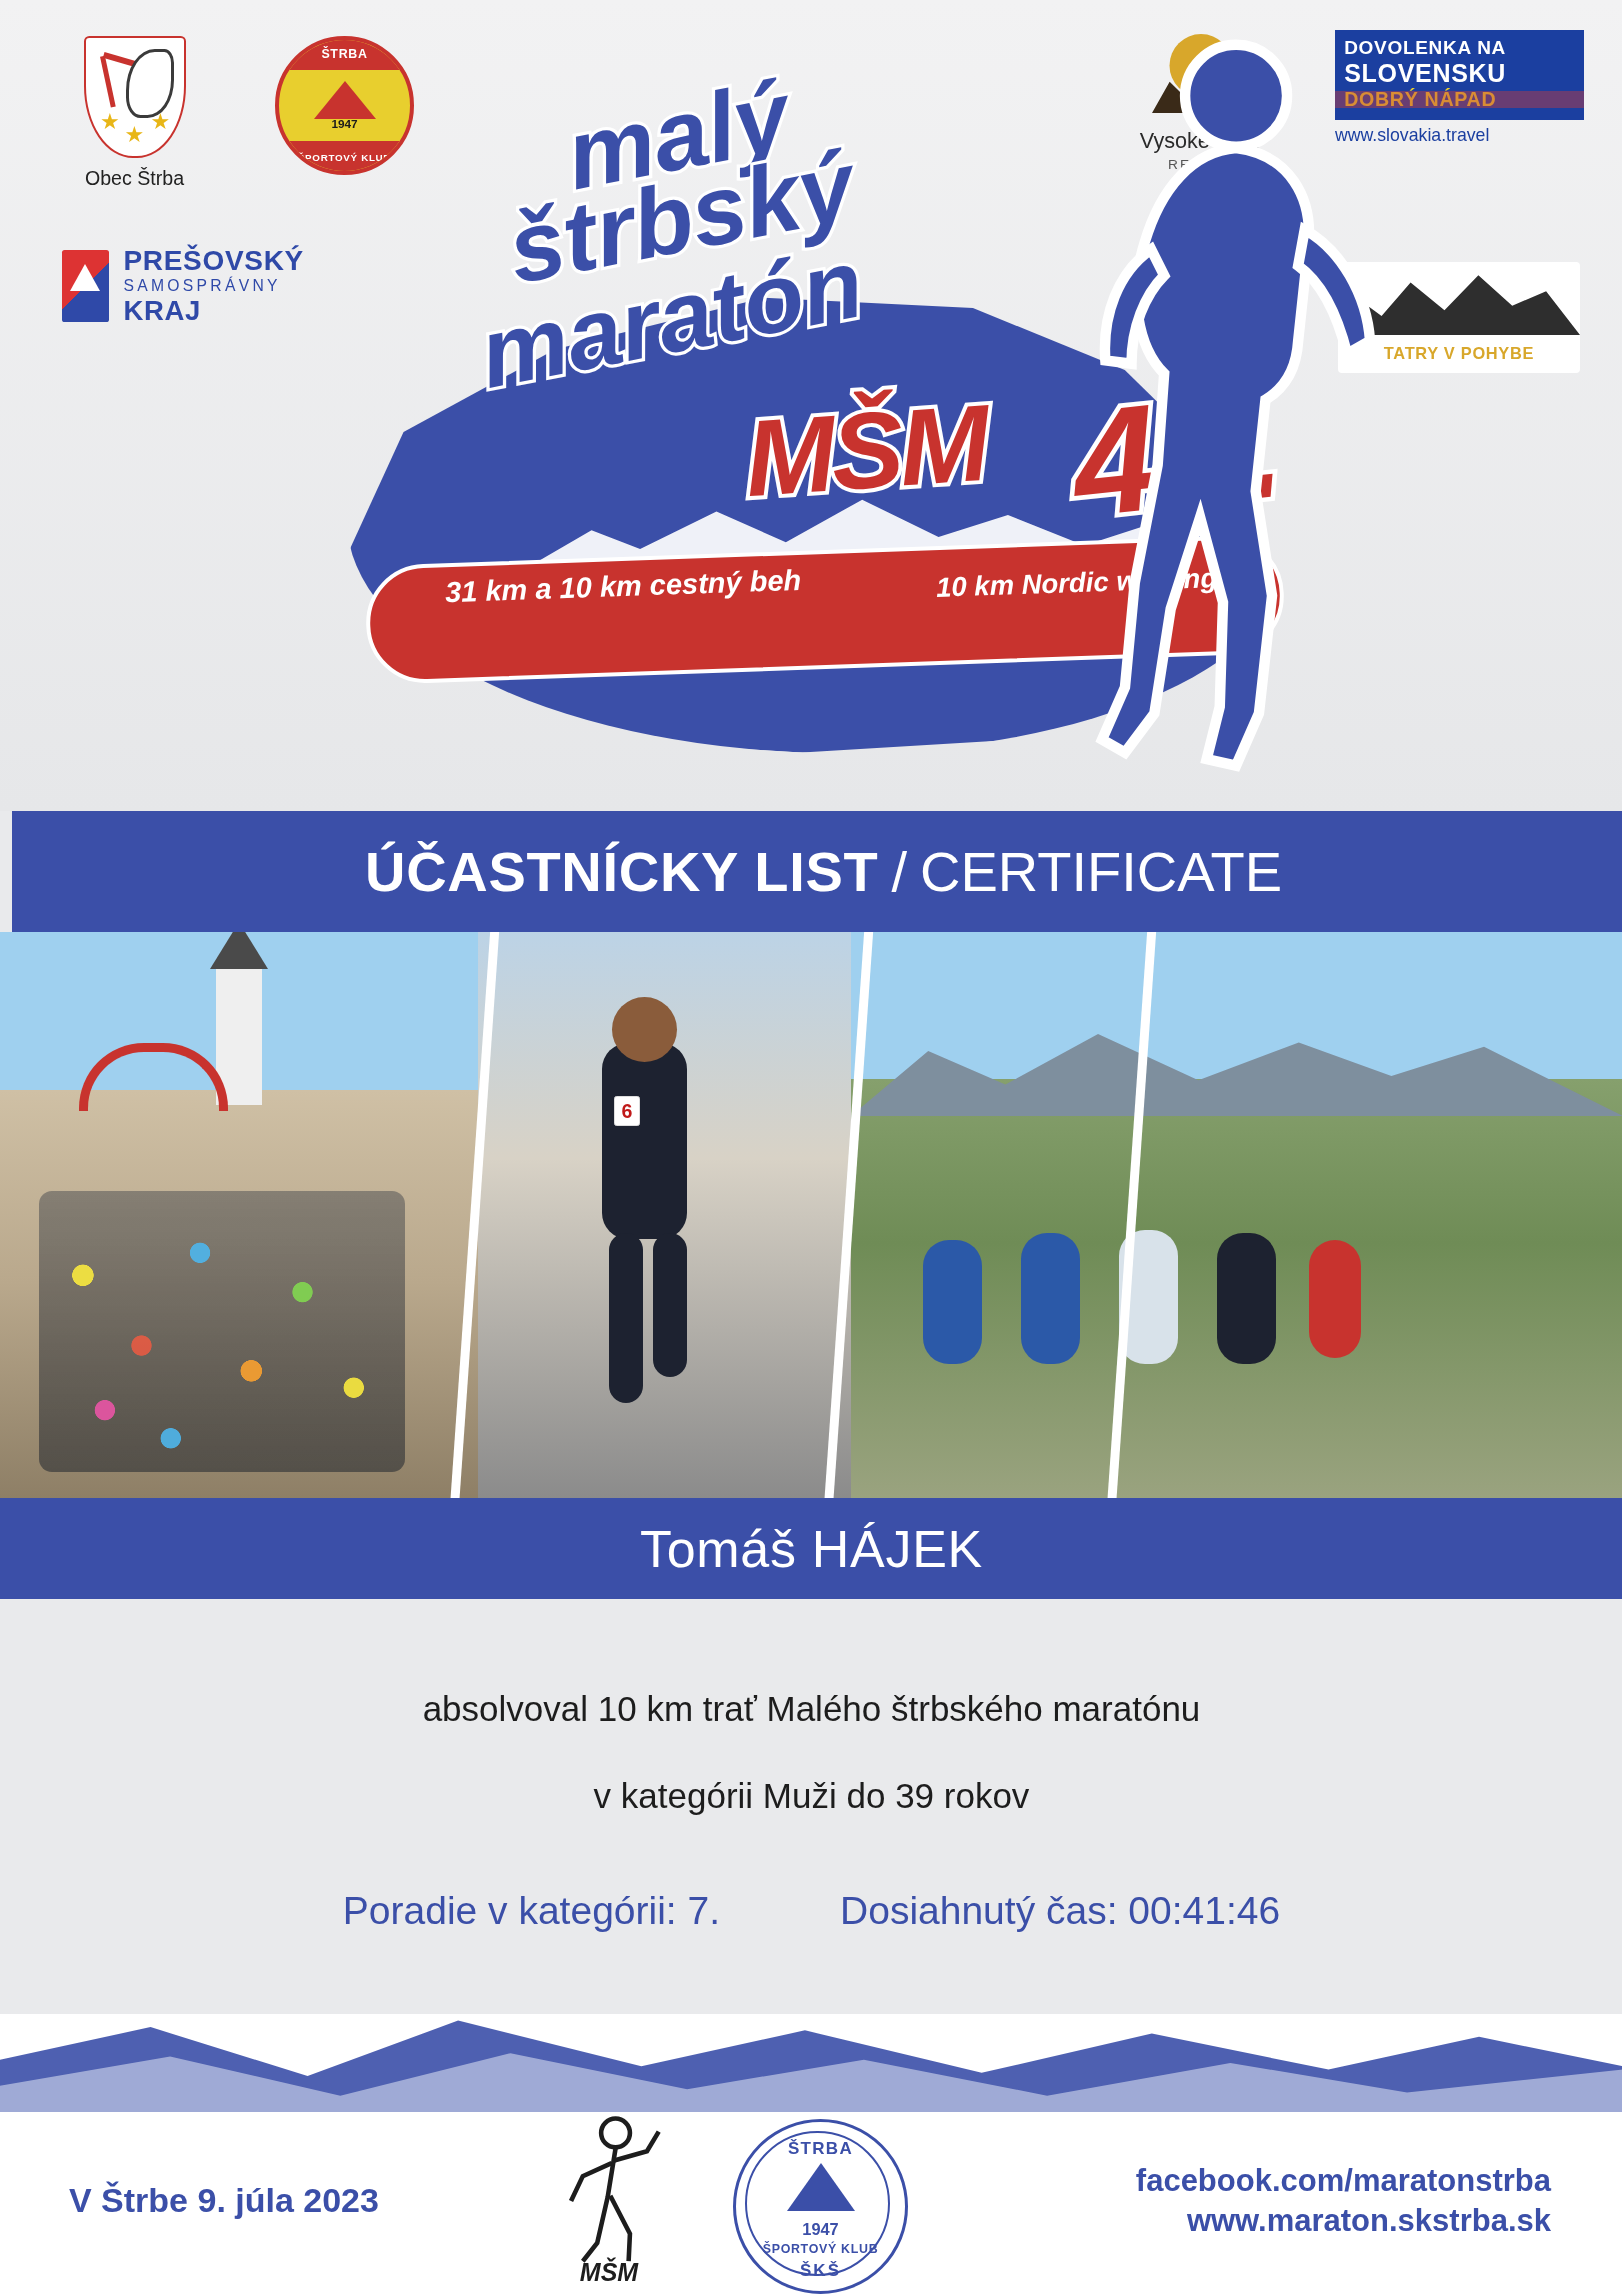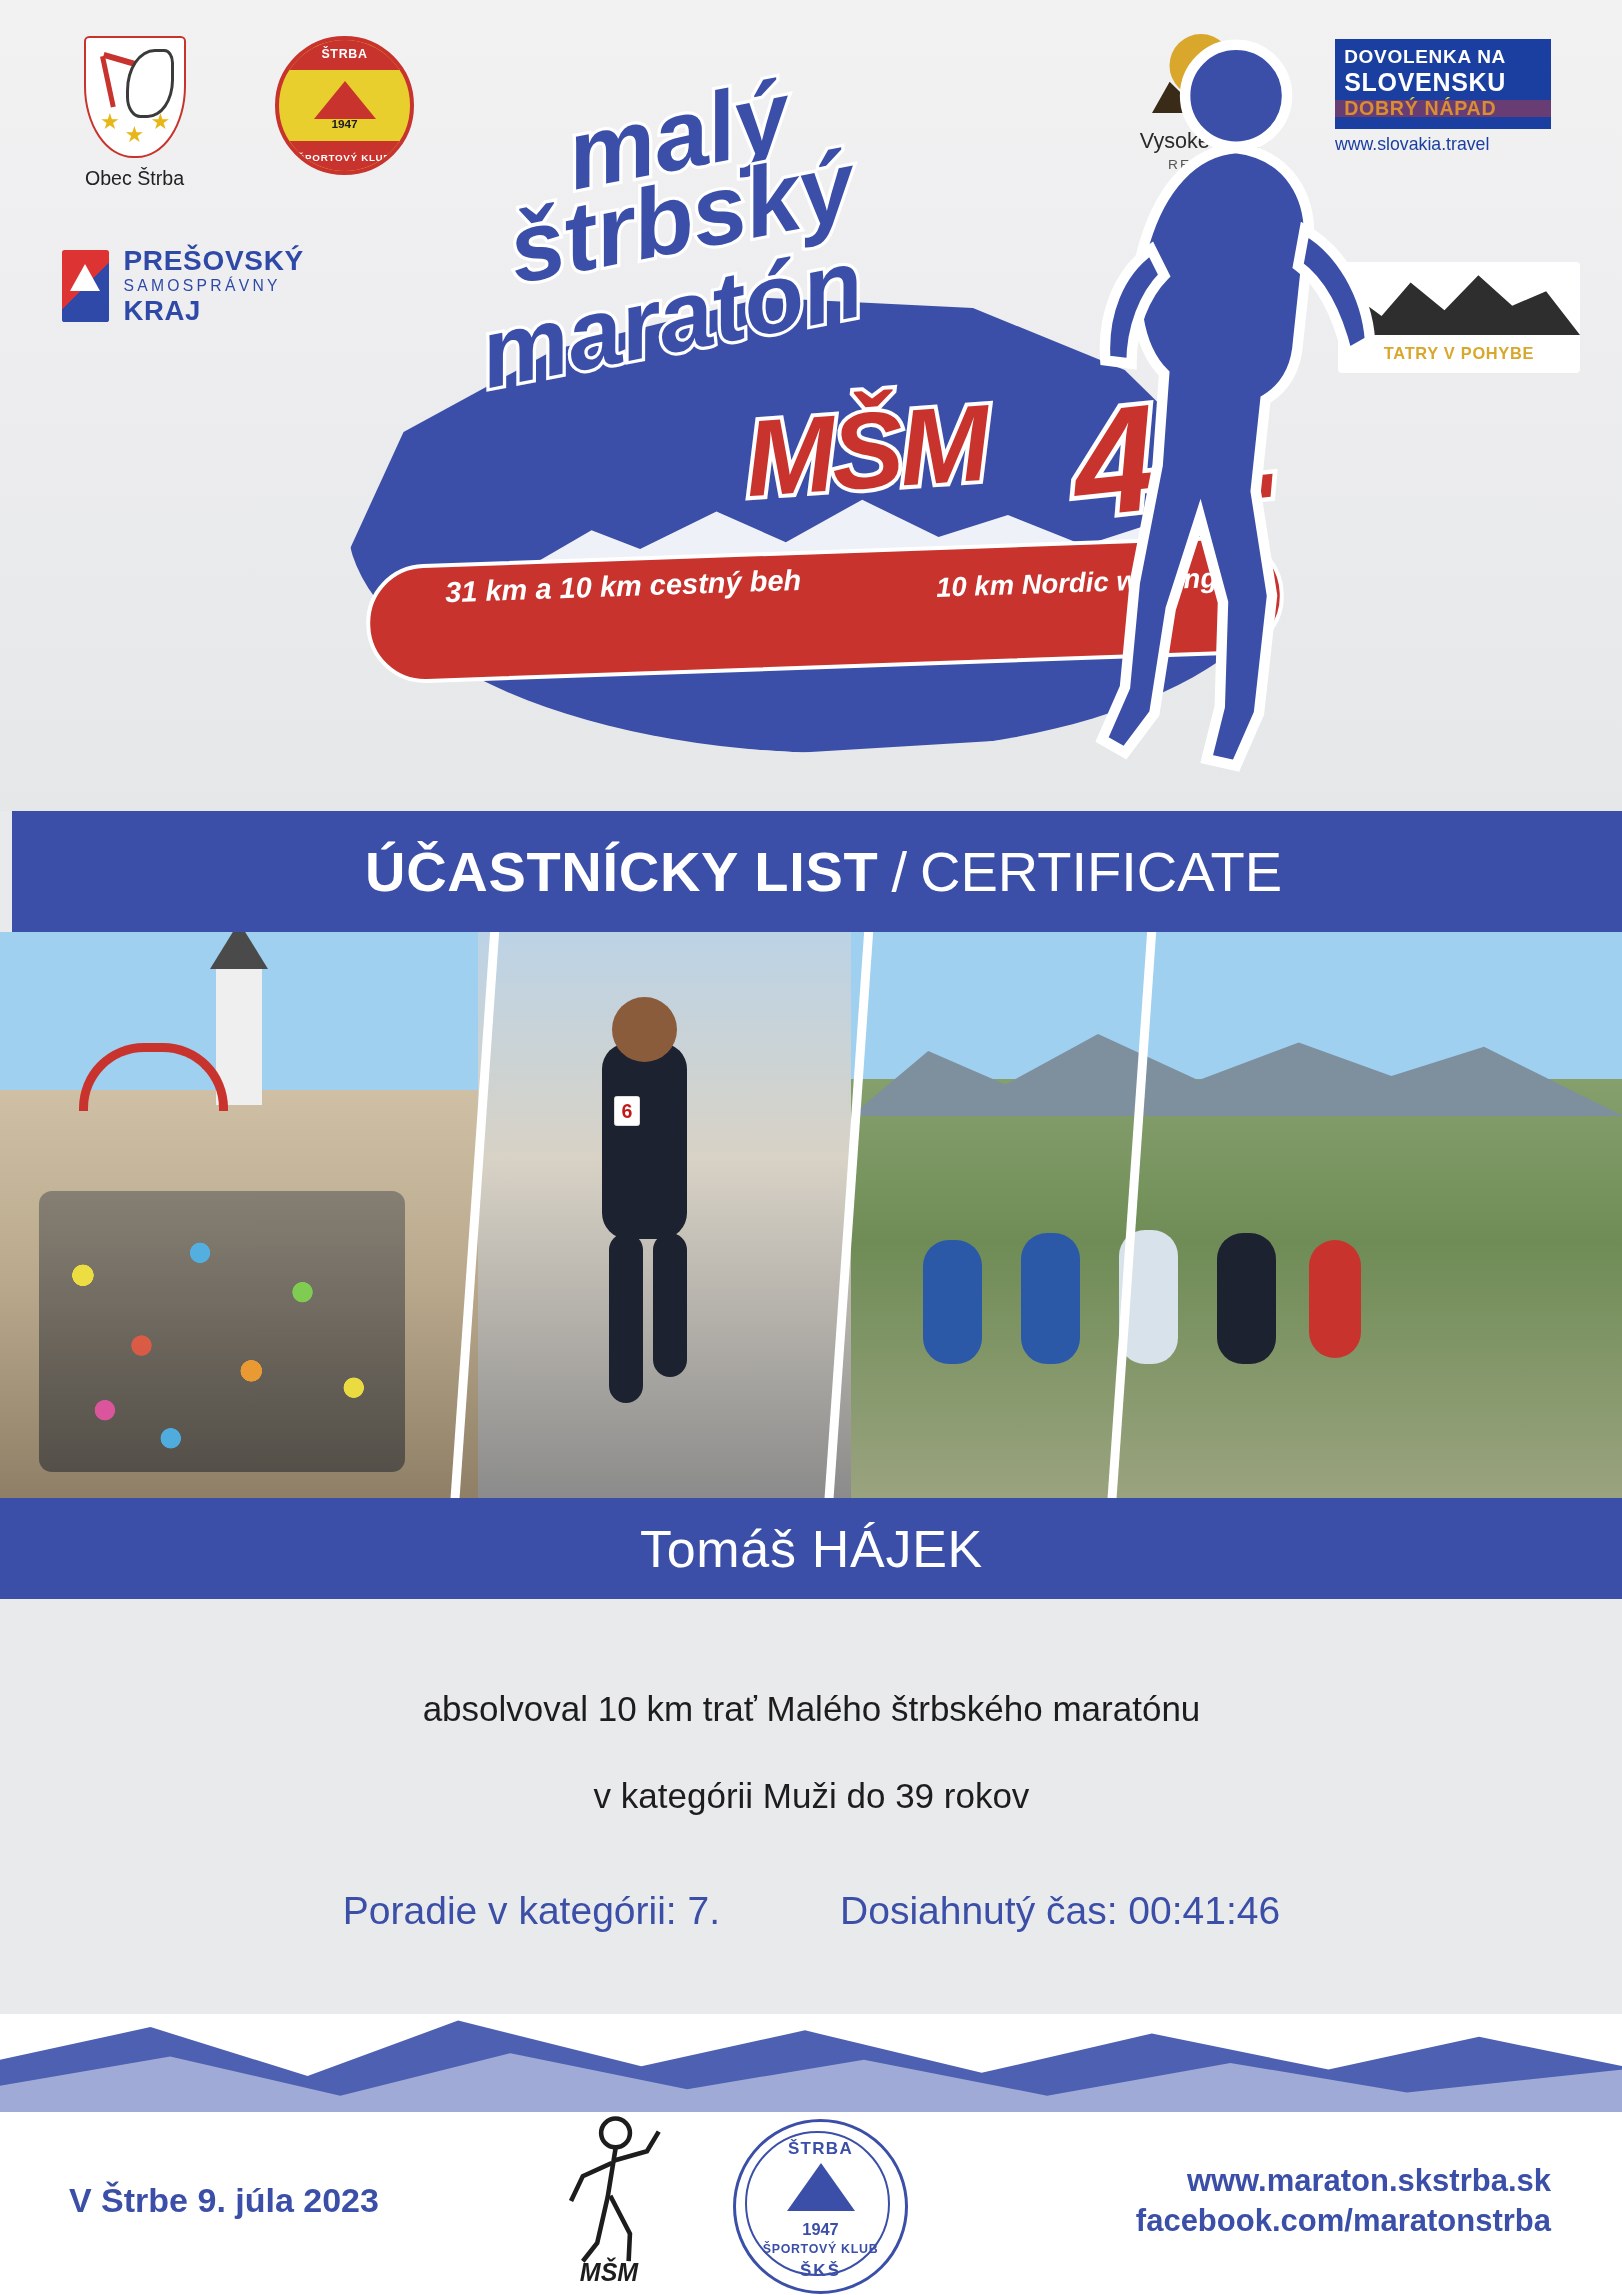--- a/index.html
+++ b/index.html
@@ -189,22 +189,22 @@
   }
   .tatry-name {
     font-size: 21.6px; color: #2a2a2a; margin-top: 5.2px; font-weight: normal;
   }
   .tatry-sub {
     font-size: 13.7px; color: #555; letter-spacing: 2px; margin-top: 2.6px;
   }
 
   .logo-slovakia {
     position: absolute;
-    left: 1335px; top: 39px;
-    width: 216px;
+    left: 1335px; top: 30px;
+    width: 249px;
   }
   .slovakia-box {
     background: #1b3fa0;
     padding: 6.5px 9.2px 9.2px 9.2px;
     position: relative;
   }
   .slovakia-box .s1 {
     color: #ffffff; font-size: 19px; font-weight: bold; letter-spacing: 0.7px;
   }
   .slovakia-box .s2 {
@@ -761,17 +761,17 @@
       <div class="inner"></div>
       <div class="ft ft-top">ŠTRBA</div>
       <div class="ft-mtn"></div>
       <div class="ft ft-year">1947</div>
       <div class="ft ft-club">ŠPORTOVÝ KLUB</div>
       <div class="ft ft-abbr">ŠKŠ</div>
     </div>
   </div>
 
   <div class="footer-links">
+    <span>facebook.com/maratonstrba</span>
     <span>www.maraton.skstrba.sk</span>
-    <span>facebook.com/maratonstrba</span>
   </div>
 </div>
 
 
 </body></html>

